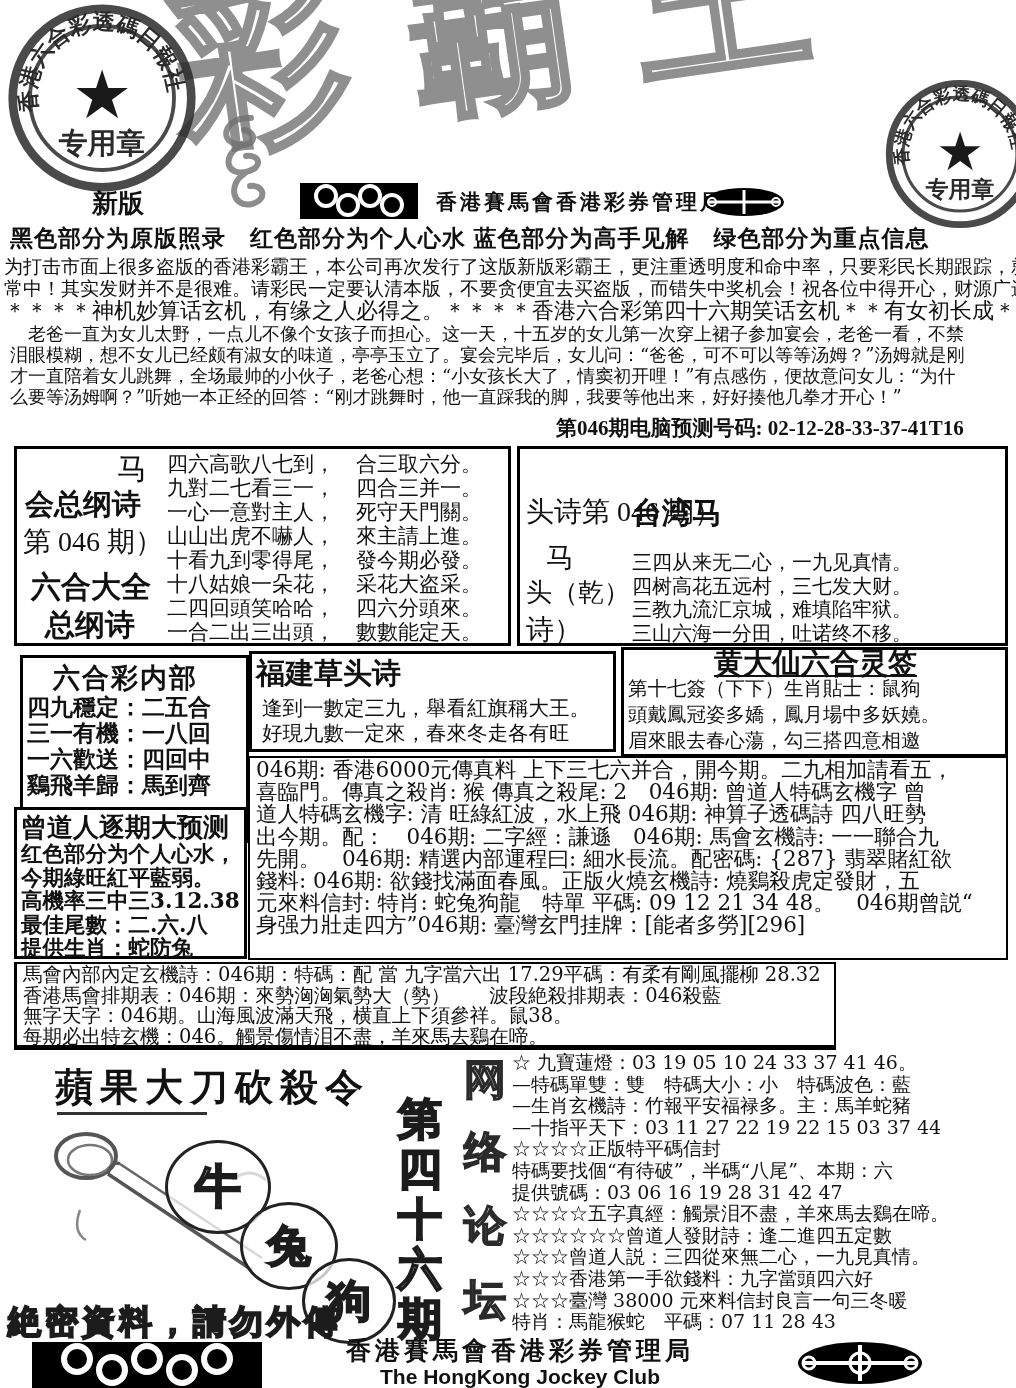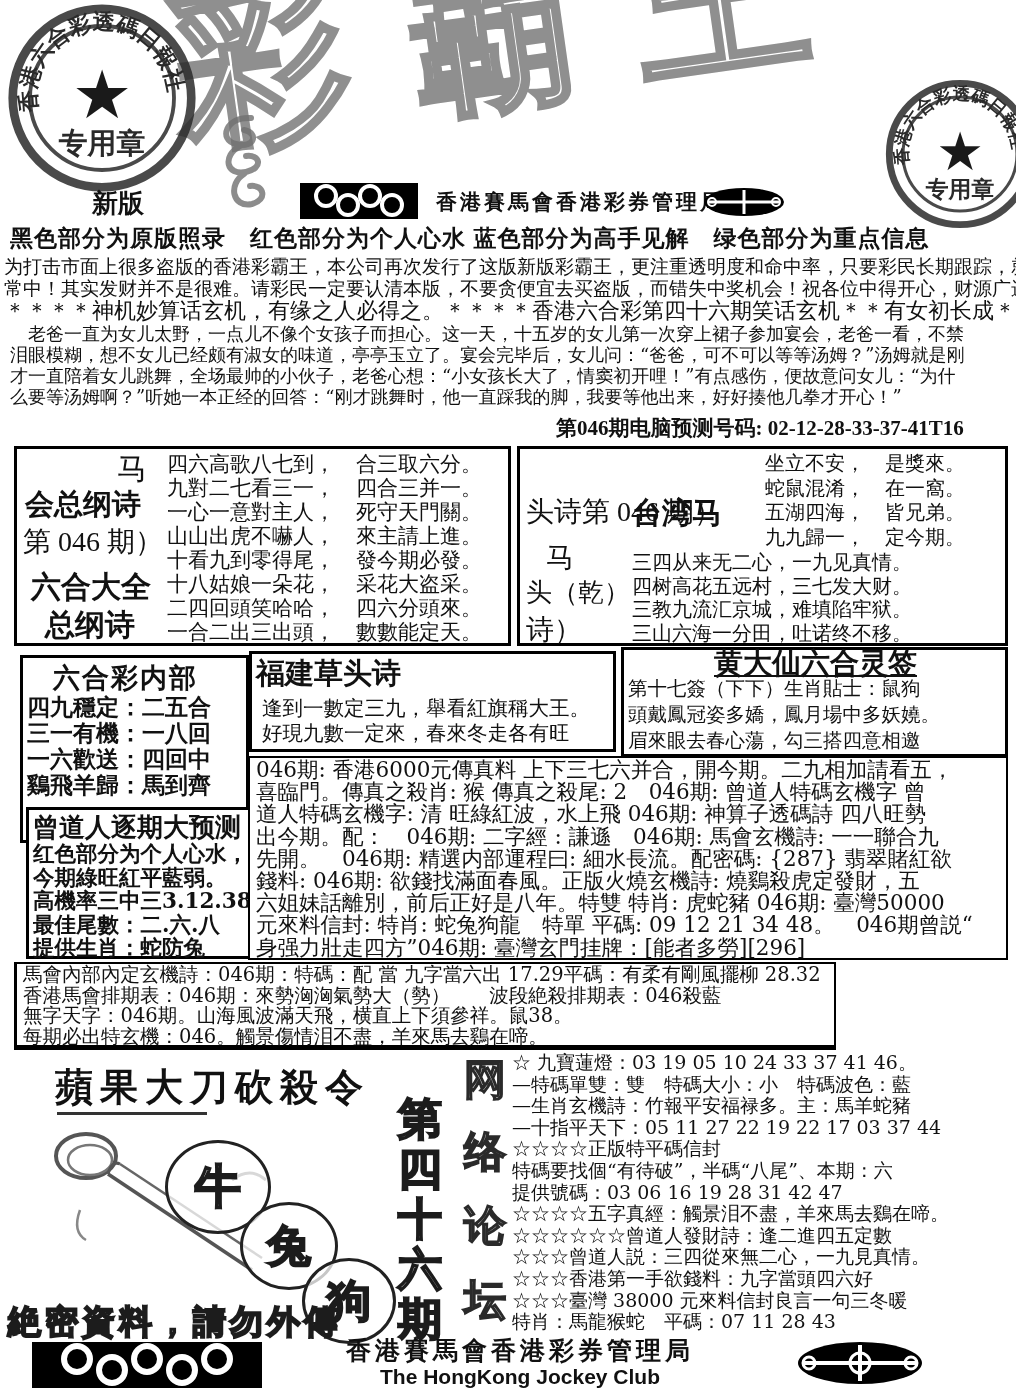--- a/index.html
+++ b/index.html
@@ -104,26 +104,20 @@
       <div class="kai poemline">一合二出三出頭，　數數能定天。</div>
     </div>
   </div>
 
   <div class="box" style="left:517px;top:446px;width:491px;height:200px;">
     <div class="abs sans b nw" style="left:112px;top:4px;font-size:30px;margin-top:40px;">台湾马</div>
     <div class="abs nw" style="left:6px;top:44px;font-size:28px;">头诗第 046 期）</div>
     <div class="abs nw" style="left:26px;top:90px;font-size:28px;">马</div>
     <div class="abs nw" style="left:6px;top:126px;font-size:26px;">头（乾）</div>
     <div class="abs nw" style="left:6px;top:162px;font-size:28px;">诗）</div>
-    <div class="abs" style="left:245px;top:2px;font-size:20px;line-height:24.5px;">
-      <div class="kai poemline">坐立不安，　是獎來。</div>
-      <div class="kai poemline">蛇鼠混淆，　在一窩。</div>
-      <div class="kai poemline">五湖四海，　皆兄弟。</div>
-      <div class="kai poemline">九九歸一，　定今期。</div>
-    </div>
     <div class="abs" style="left:112px;top:102px;font-size:20px;line-height:23.5px;">
       <div class="kai poemline">三四从来无二心，一九见真情。</div>
       <div class="kai poemline">四树高花五远村，三七发大财。</div>
       <div class="kai poemline">三教九流汇京城，难填陷牢狱。</div>
       <div class="kai poemline">三山六海一分田，吐诺终不移。</div>
     </div>
   </div>
 
   <div class="box" style="left:20px;top:655px;width:229px;height:188px;">
     <div class="abs nw b" style="left:30px;top:2px;font-size:27px;letter-spacing:2px;">六合彩内部</div>
@@ -145,40 +139,39 @@
 
   <div class="box" style="left:621px;top:647px;width:387px;height:110px;">
     <div class="abs sans b nw" style="left:90px;top:-6px;font-size:29px;text-decoration:underline;">黄大仙六合灵签</div>
     <div class="abs" style="left:4px;top:26px;font-size:19.5px;line-height:26px;">
       <div class="kai poemline">第十七簽（下下）生肖貼士：鼠狗</div>
       <div class="kai poemline">頭戴鳳冠姿多嬌，鳳月場中多妖嬈。</div>
       <div class="kai poemline">眉來眼去春心蕩，勾三搭四意相邀</div>
     </div>
   </div>
 
-  <div class="box" style="left:26px;top:807px;width:233px;height:152px;">
+  <div class="box" style="left:14px;top:807px;width:233px;height:152px;">
     <div class="abs sans b nw" style="left:4px;top:0px;font-size:26px;">曾道人逐期大预测</div>
     <div class="abs" style="left:4px;top:32px;font-size:21.5px;line-height:23.5px;font-weight:bold;">
       <div class="kai poemline">红色部分为个人心水，</div>
       <div class="kai poemline">今期綠旺紅平藍弱。</div>
       <div class="kai poemline">高機率三中三3.12.38</div>
       <div class="kai poemline">最佳尾數：二.六.八</div>
       <div class="kai poemline">提供生肖：蛇防兔</div>
     </div>
   </div>
 
   <div class="box" style="left:248px;top:756px;width:760px;height:204px;border-width:2px;">
     <div class="abs" style="left:6px;top:1px;font-size:21.5px;line-height:22.2px;">
       <div class="kai poemline">046期: 香港6000元傳真料 上下三七六并合，開今期。二九相加請看五，</div>
       <div class="kai poemline">喜臨門。傳真之殺肖: 猴 傳真之殺尾: 2　046期: 曾道人特碼玄機字 曾</div>
       <div class="kai poemline">道人特碼玄機字: 清 旺綠紅波，水上飛 046期: 神算子透碼詩 四八旺勢</div>
       <div class="kai poemline">出今期。配：　046期: 二字經 : 謙遜　046期: 馬會玄機詩: 一一聯合九</div>
       <div class="kai poemline">先開。　046期: 精選内部運程曰: 細水長流。配密碼: {287} 翡翠賭紅欲</div>
       <div class="kai poemline">錢料: 046期: 欲錢找滿面春風。正版火燒玄機詩: 燒鷄殺虎定發財，五</div>
-      <div class="kai poemline">六姐妹話離別，前后正好是八年。特雙 特肖: 虎蛇豬 046期: 臺灣50000</div>
       <div class="kai poemline">元來料信封: 特肖: 蛇兔狗龍　特單 平碼: 09 12 21 34 48。　046期曾説“</div>
       <div class="kai poemline">身强力壯走四方”046期: 臺灣玄門挂牌：[能者多勞][296]</div>
     </div>
   </div>
 
   <div class="box" style="left:14px;top:962px;width:822px;height:88px;border-width:2px 2px 5px 3px;">
     <div class="abs" style="left:6px;top:1px;font-size:19.5px;line-height:20.6px;">
       <div class="kai poemline">馬會內部內定玄機詩：046期：特碼：配 當 九字當六出 17.29平碼：有柔有剛風擺柳 28.32</div>
       <div class="kai poemline">香港馬會排期表：046期：來勢洶洶氣勢大（勢）　　波段絶殺排期表：046殺藍</div>
       <div class="kai poemline">無字天字：046期。山海風波滿天飛，横直上下須參祥。鼠38。</div>
@@ -224,21 +217,21 @@
   <div class="abs" style="left:462px;top:1052px;width:552px;height:292px;">
     <div class="abs outline-thin" style="left:2px;top:0px;font-size:42px;">网</div>
     <div class="abs outline-thin" style="left:2px;top:72px;font-size:42px;">络</div>
     <div class="abs outline-thin" style="left:2px;top:146px;font-size:42px;">论</div>
     <div class="abs outline-thin" style="left:2px;top:220px;font-size:42px;">坛</div>
 
     <div class="abs" style="left:50px;top:0px;width:500px;font-size:19px;line-height:21.6px;">
       <div class="kai poemline">☆ 九寶蓮燈：03 19 05 10 24 33 37 41 46。</div>
       <div class="kai poemline">—特碼單雙：雙　特碼大小：小　特碼波色：藍</div>
       <div class="kai poemline">—生肖玄機詩：竹報平安福禄多。主：馬羊蛇豬</div>
-      <div class="kai poemline">—十指平天下：05 11 27 22 19 22 17 03 37 44</div>
+      <div class="kai poemline">—十指平天下：03 11 27 22 19 22 15 03 37 44</div>
       <div class="kai poemline">☆☆☆☆正版特平碼信封</div>
       <div class="kai poemline">特碼要找個“有待破”，半碼“八尾”、本期：六</div>
       <div class="kai poemline">提供號碼：03 06 16 19 28 31 42 47</div>
       <div class="kai poemline">☆☆☆☆五字真經：觸景泪不盡，羊來馬去鷄在啼。</div>
       <div class="kai poemline">☆☆☆☆☆☆曾道人發財詩：逢二進四五定數</div>
       <div class="kai poemline">☆☆☆曾道人説：三四從來無二心，一九見真情。</div>
       <div class="kai poemline">☆☆☆香港第一手欲錢料：九字當頭四六好</div>
       <div class="kai poemline">☆☆☆臺灣 38000 元來料信封良言一句三冬暖</div>
       <div class="kai poemline">特肖：馬龍猴蛇　平碼：07 11 28 43</div>
     </div>

